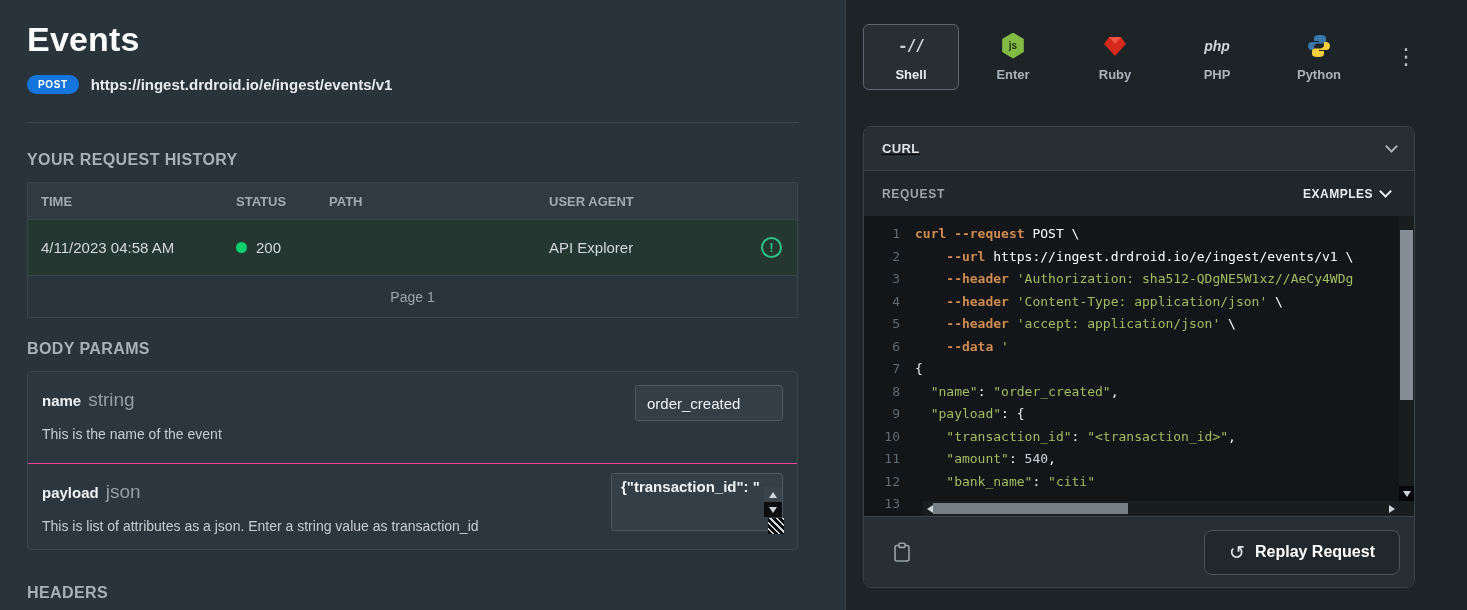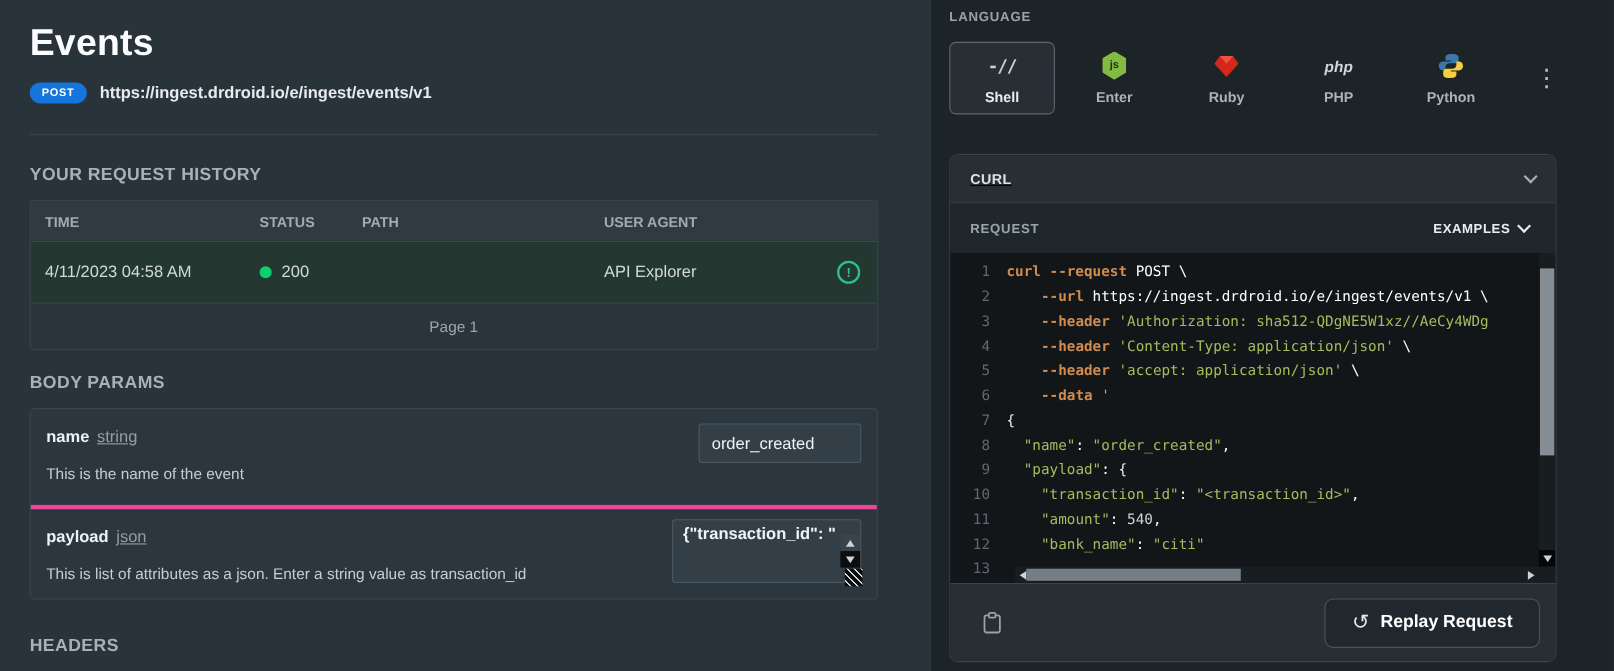--- a/index.html
+++ b/index.html
@@ -28,23 +28,23 @@
   .trow{display:flex;background:#243831;height:55px;align-items:center;border-top:1px solid #3b454d;
     color:#d2d8dc;font-size:15px;cursor:pointer;}
   .status-dot{width:11px;height:11px;border-radius:50%;background:#0ccf70;margin-right:9px;flex:none;}
   .info-icon{margin-left:auto;margin-right:15px;width:17px;height:17px;border:2px solid #2bc389;border-radius:50%;
     color:#2bc389;display:flex;align-items:center;justify-content:center;font-weight:bold;font-size:12px;flex:none;cursor:pointer;}
   .pagination{height:41px;display:flex;align-items:center;justify-content:center;color:#9ba5ad;font-size:14px;
     border-top:1px solid #3b454d;background:#2a343c;}
 
   .params-box{width:771px;border:1px solid #3b454d;background:#2c363e;border-radius:4px;margin-top:13px;box-sizing:border-box;}
   .param-row{position:relative;padding:17px 14px 21px;}
-  .param-row + .param-row{border-top:4px solid #ec4899;padding-bottom:15px;}
+  .param-row + .param-row{border-top:1px solid #ec4899;padding-bottom:15px;}
   .param-name{font-size:15px;font-weight:bold;color:#eef2f4;}
-  .param-type{font-size:15px;color:#949ea6;margin-left:7px;text-decoration:underline;}
+  .param-type{font-size:19px;color:#949ea6;margin-left:7px;}
   .param-desc{margin-top:15px;font-size:14px;color:#c6cdd2;}
   .param-input{position:absolute;top:13px;right:14px;width:148px;height:36px;background:#333e46;
     border:1px solid #4d5962;border-radius:3px;color:#eff2f4;font-size:15px;padding:0 11px;box-sizing:border-box;
     font-family:"Liberation Sans",sans-serif;outline:none;}
   .payload-box{position:absolute;top:9px;right:14px;width:172px;height:58px;background:#333e46;
     border:1px solid #4d5962;border-radius:3px;box-sizing:border-box;}
   .payload-box textarea{position:absolute;left:0;top:0;width:calc(100% - 19px);height:100%;background:transparent;
     border:0;outline:none;resize:none;color:#f0f3f5;font-family:"Liberation Sans",sans-serif;font-size:15px;
     font-weight:bold;line-height:19px;padding:3px 0 0 9px;overflow:hidden;word-break:break-all;box-sizing:border-box;}
   .ta-scroll{position:absolute;right:0;top:13px;width:18px;bottom:0;display:flex;flex-direction:column;align-items:stretch;}
@@ -177,21 +177,20 @@
           </div>
           <div class="resize-grip"></div>
         </div>
       </div>
     </div>
 
     <div class="section-heading headers">HEADERS</div>
   </div>
 
   <div class="right-pane">
-    <div class="language-heading">LANGUAGE</div>
 
     <div class="language-row">
       <button class="lang-btn selected">
         <span class="lang-icon">
             <span class="shell-glyph">-//</span>
           </span>
         <span class="lang-label">Shell</span>
       </button>
       <button class="lang-btn">
         <span class="lang-icon">

